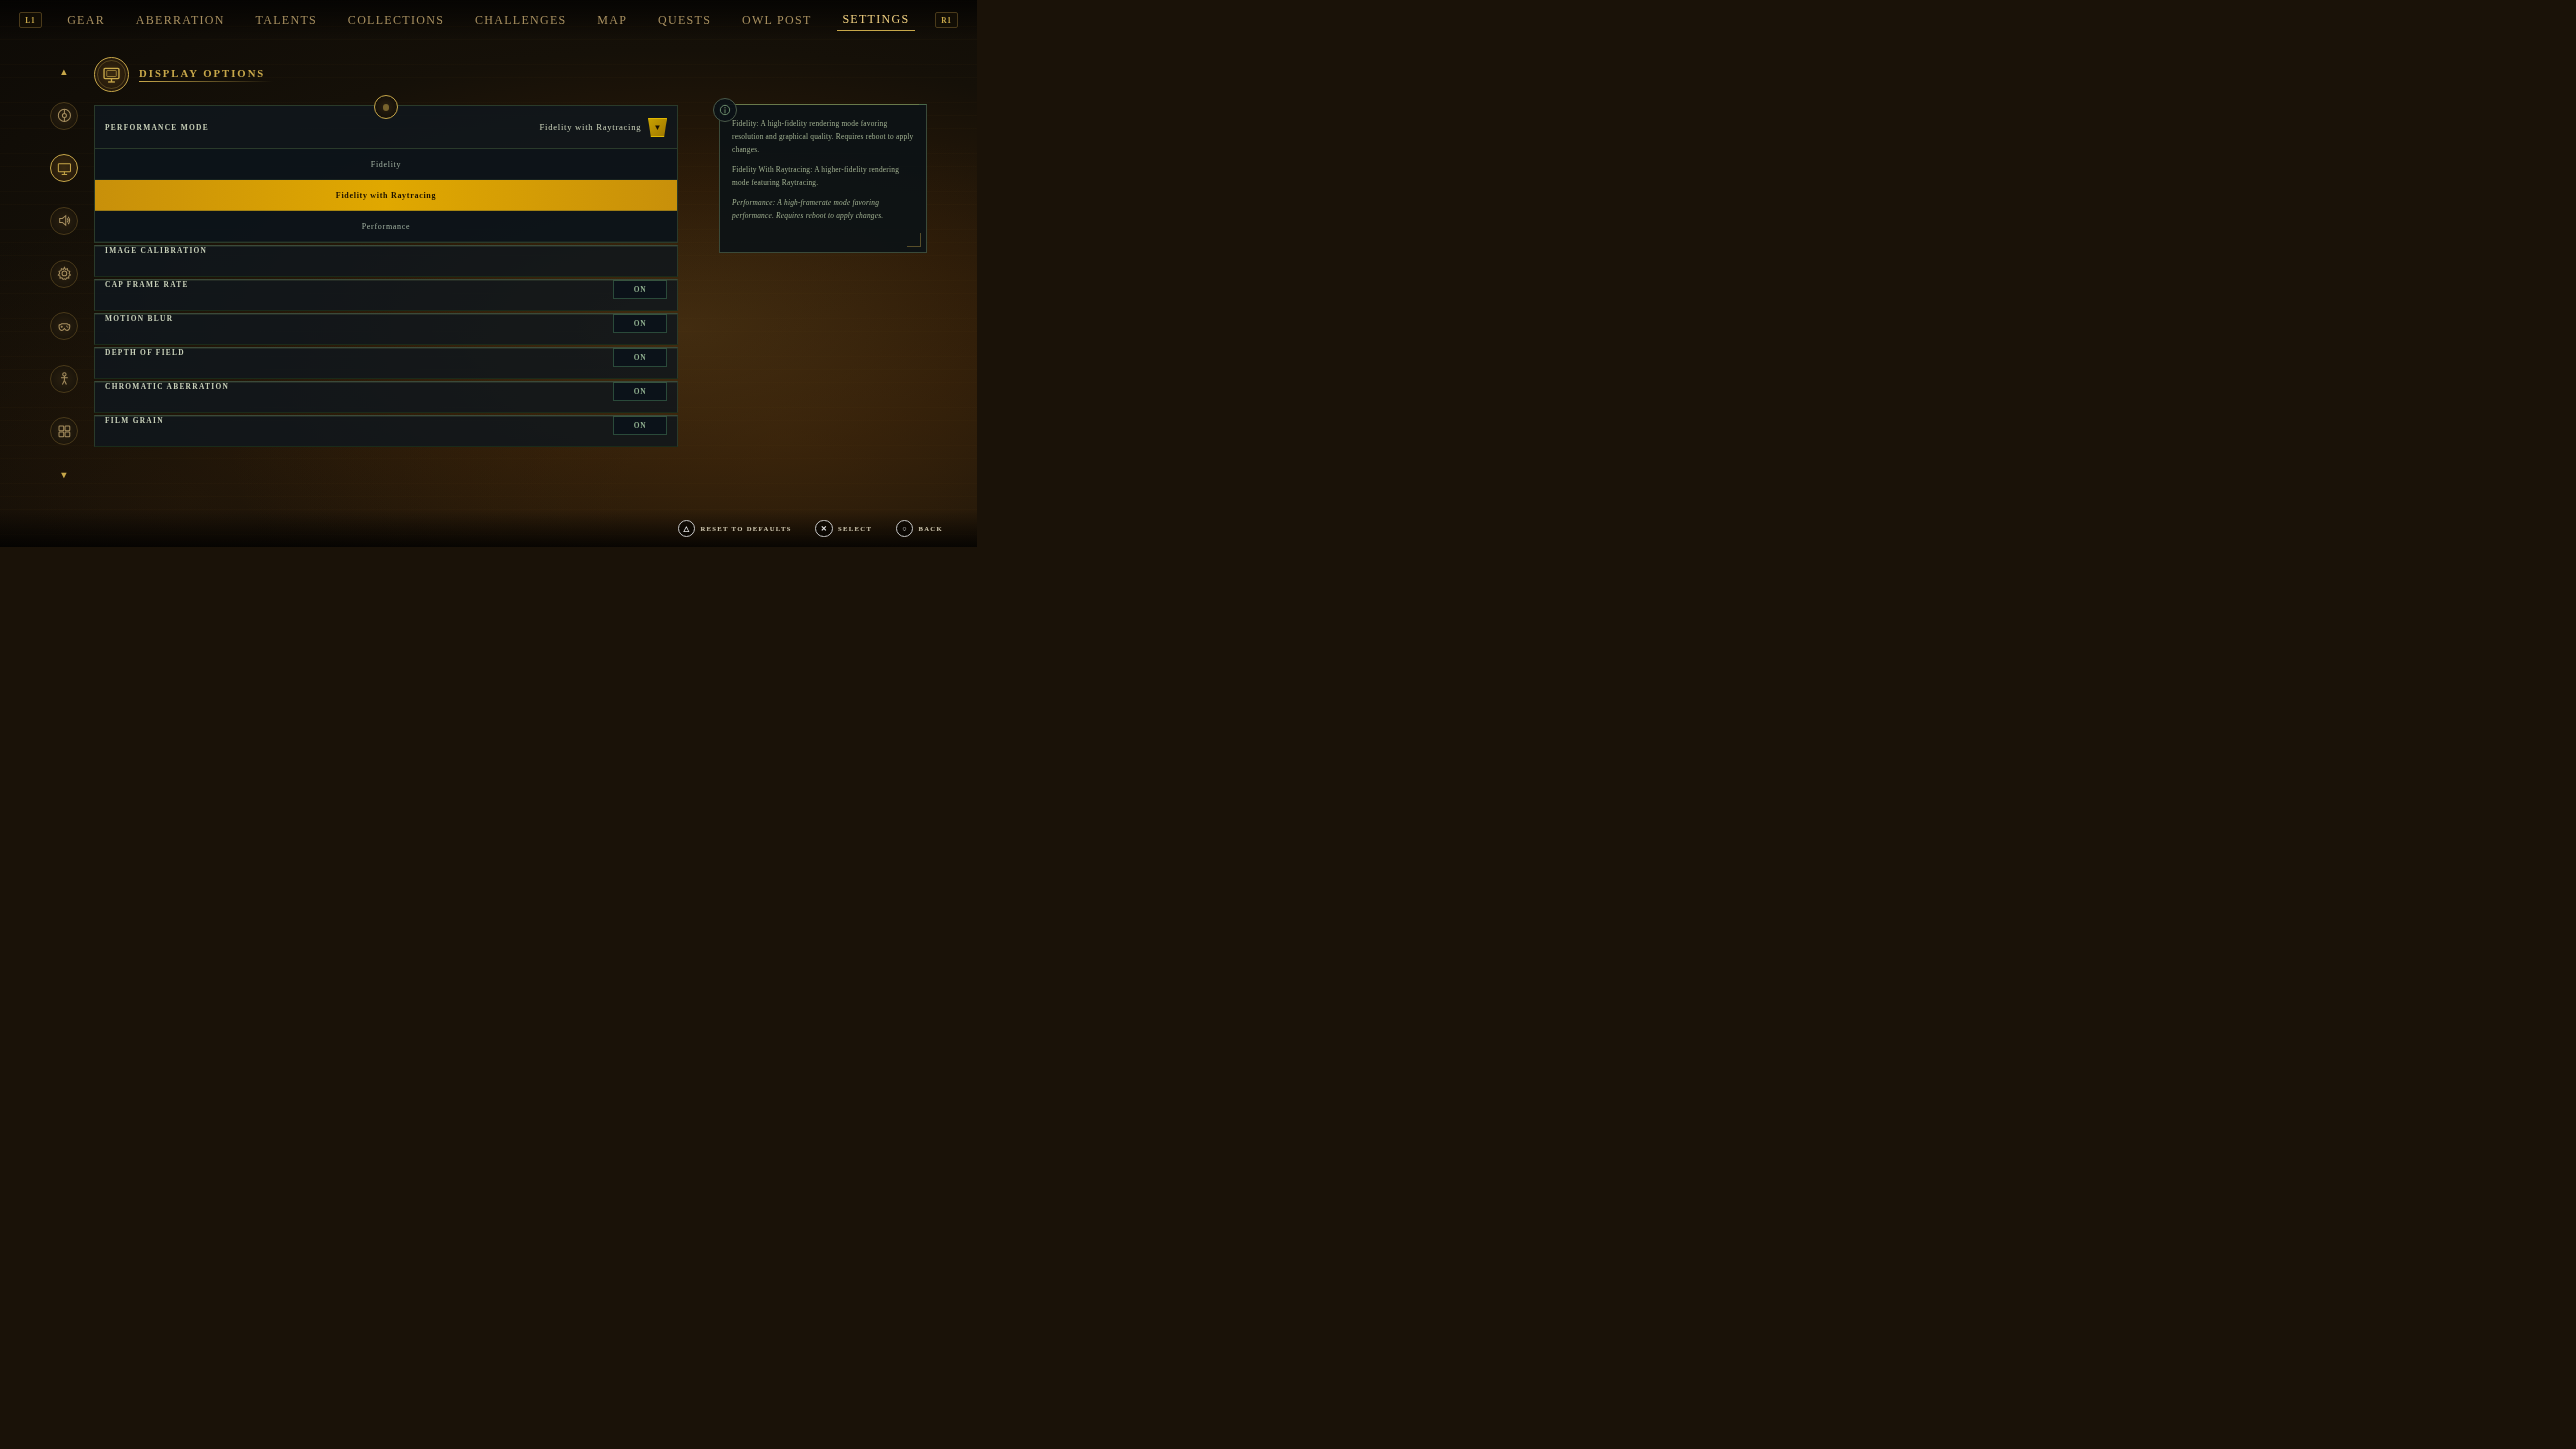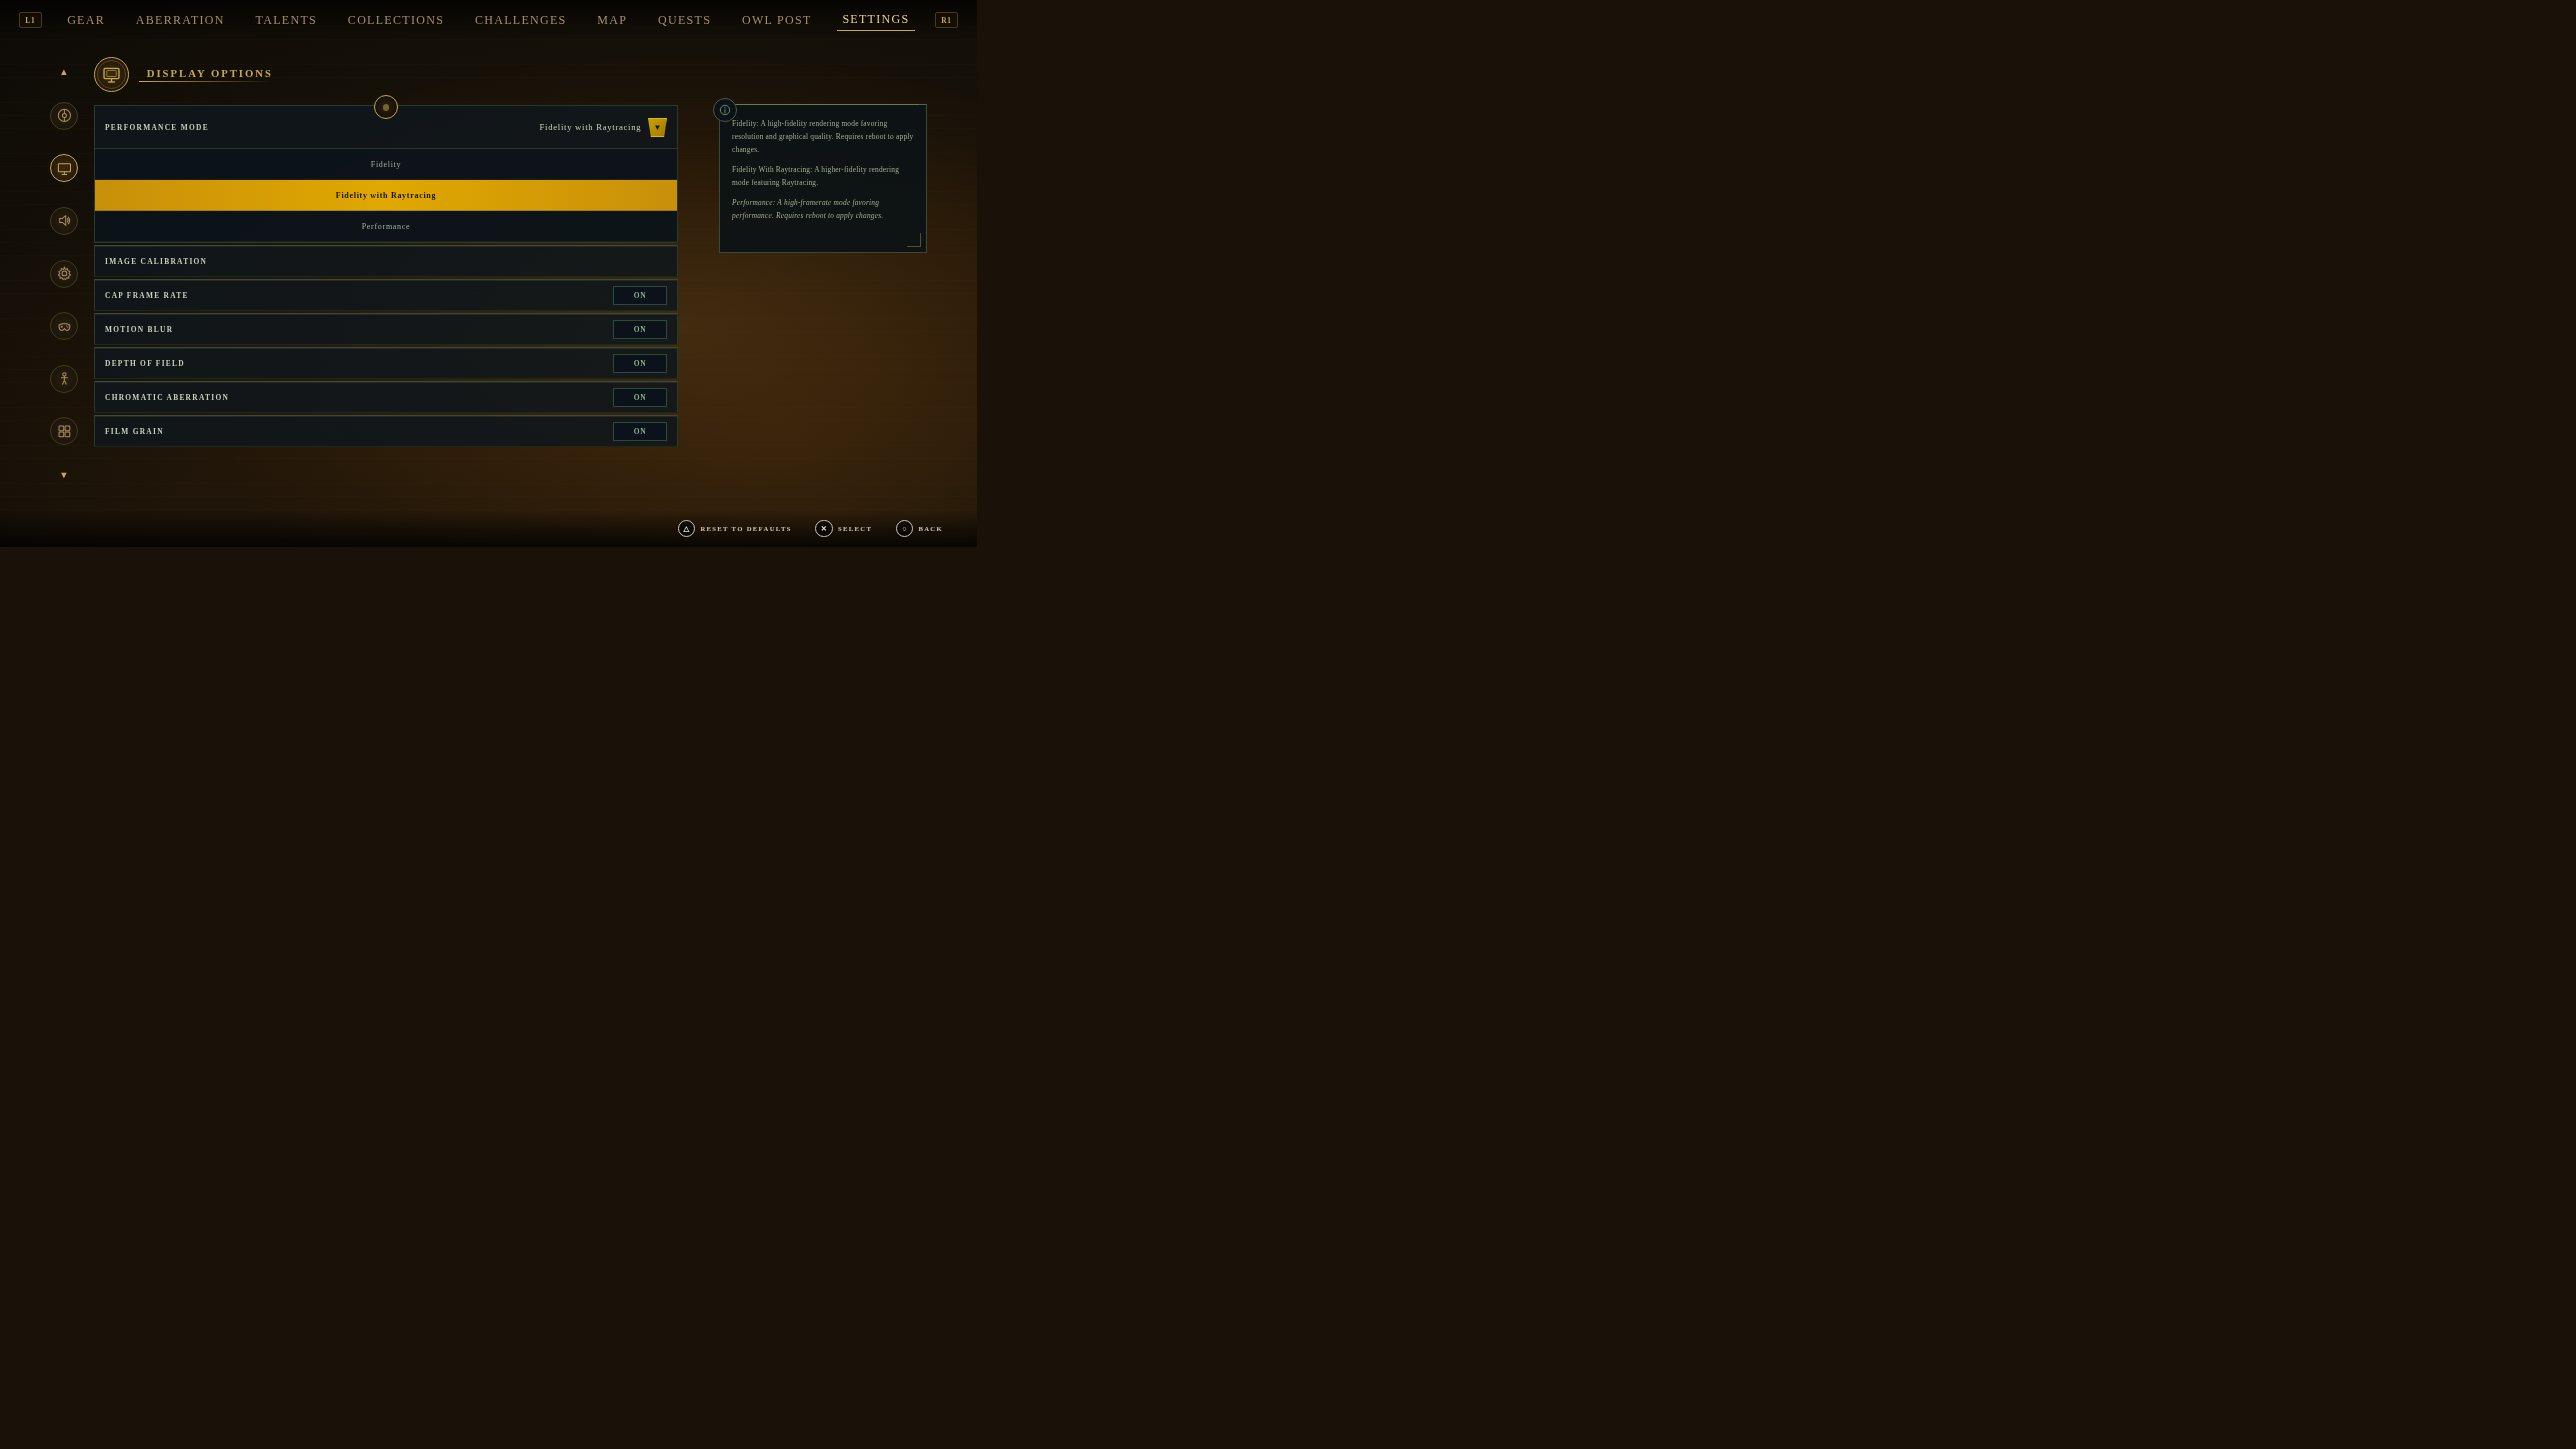--- a/index.html
+++ b/index.html
@@ -160,39 +160,38 @@
       border-radius: 50%;
       border: 0.7px solid rgba(200,168,74,0.3);
     }
 
     .section-title {
       color: #c8a84a;
       font-size: 10.7px;
       font-weight: bold;
       letter-spacing: 2px;
       text-transform: uppercase;
-      text-align: right;
     }
 
     .section-underline {
       width: 134px;
       height: 1.3px;
       background: linear-gradient(to right, #c8a84a, transparent);
       margin-top: 2.7px;
     }
 
     
     .settings-row {
       background: rgba(15, 22, 28, 0.85);
       border: 0.7px solid #2a3a2a;
       border-top-color: #3a4a3a;
       border-bottom-color: #1a2a1a;
       margin-bottom: 2px;
       display: flex;
-      align-items: center;
+      align-items: flex-start;
       height: 32px;
       padding: 0 10px;
       position: relative;
       cursor: pointer;
     }
 
     .settings-row::before {
       content: '';
       position: absolute;
       left: 0;

